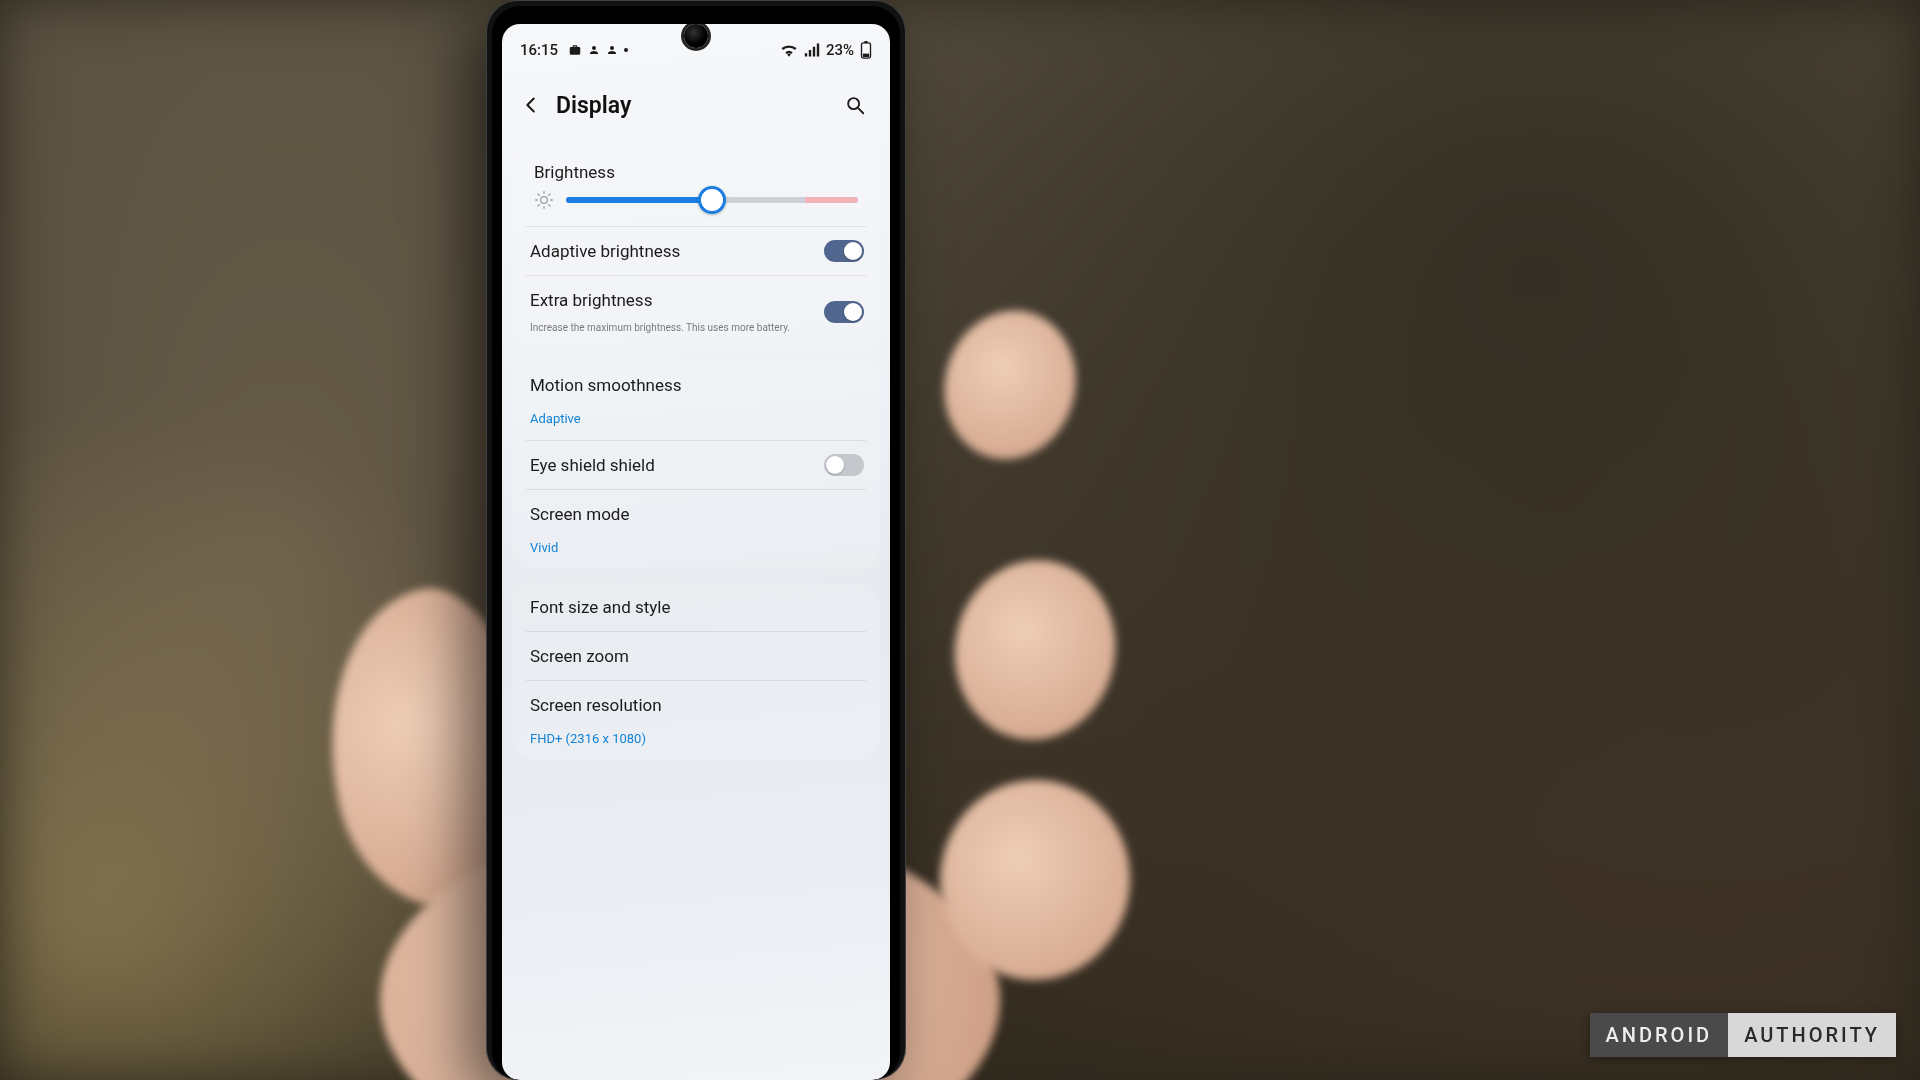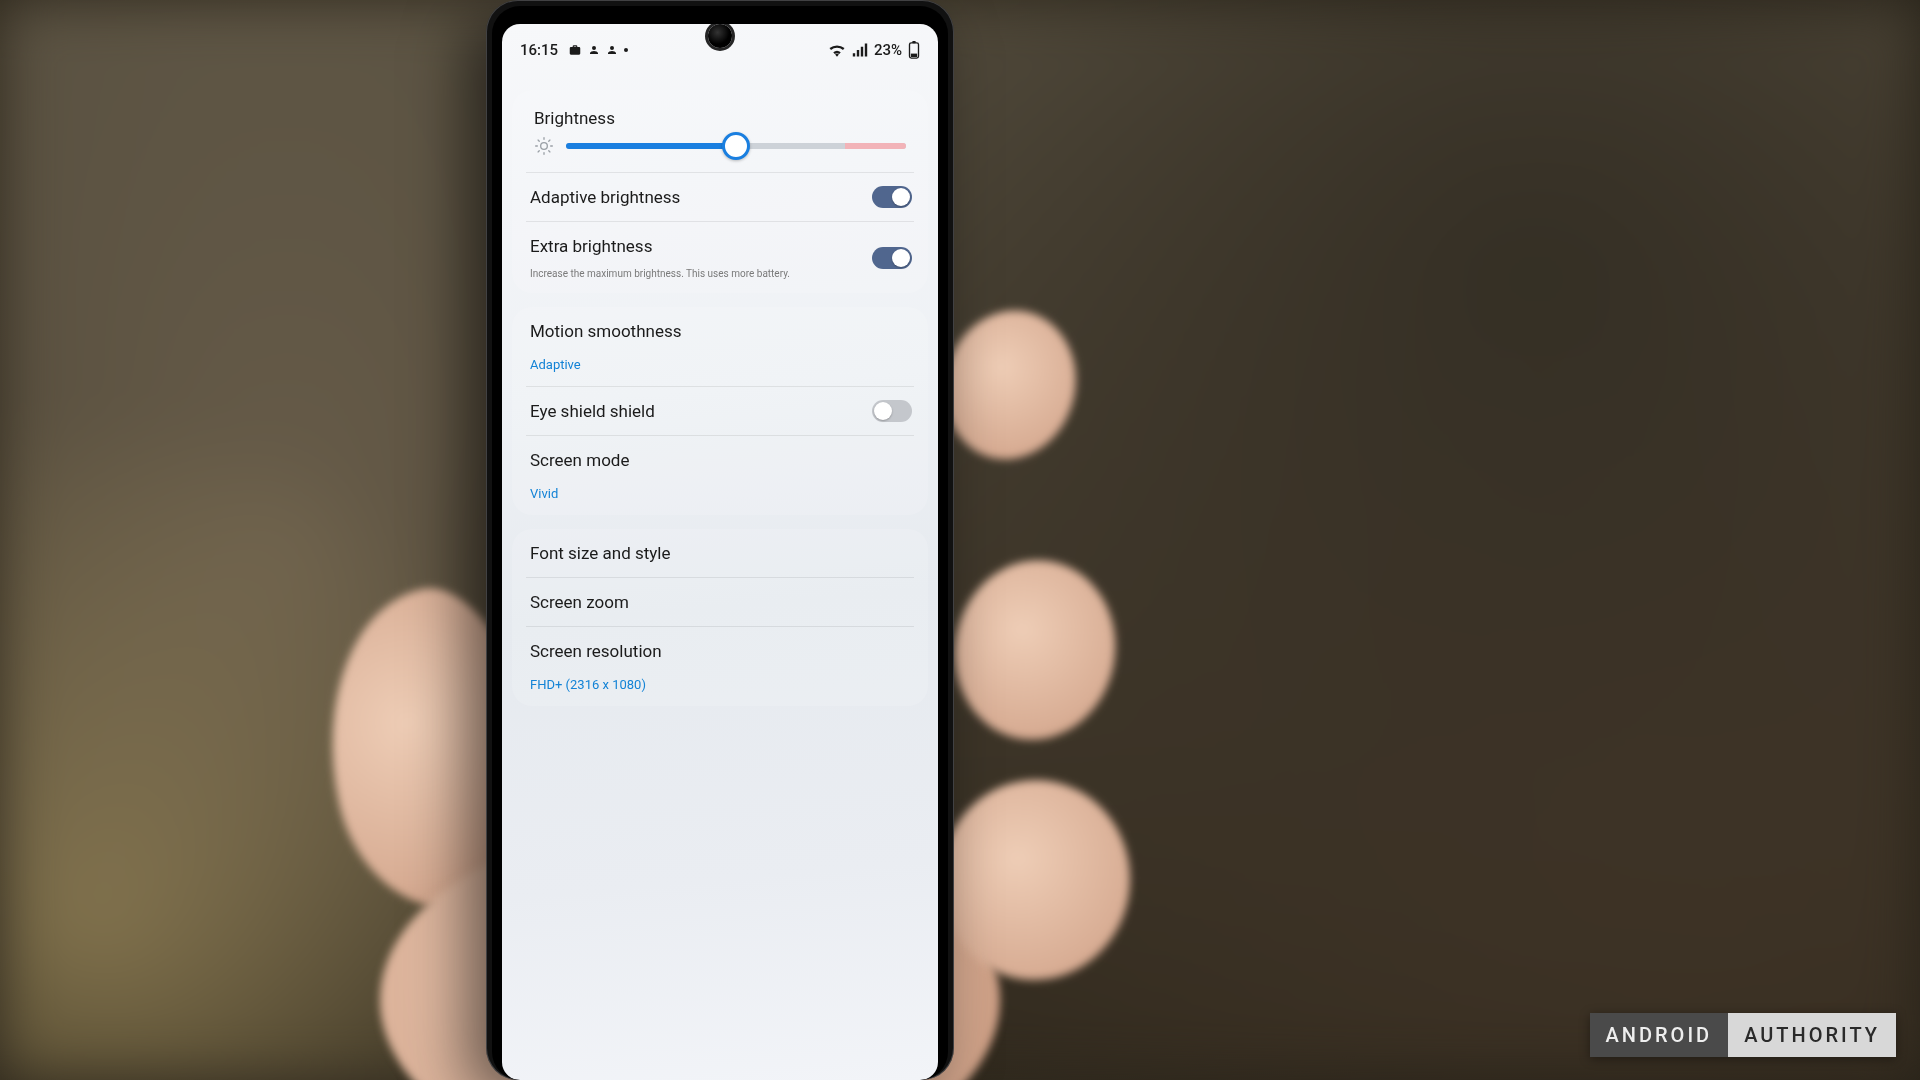--- a/index.html
+++ b/index.html
@@ -43,21 +43,21 @@
   .palm  { left: 380px; top: 820px; width: 620px; height: 360px; border-radius: 50%; }
   .f1 { left: 945px; top: 310px; width: 130px; height: 150px; border-radius: 50%; transform: rotate(15deg);}
   .f2 { left: 955px; top: 560px; width: 160px; height: 180px; border-radius: 50%; transform: rotate(10deg);}
   .f3 { left: 940px; top: 780px; width: 190px; height: 200px; border-radius: 50%; transform: rotate(5deg);}
 
   
   .phone {
     position: absolute;
     left: 486px;
     top: 0px;
-    width: 468px;
+    width: 420px;
     height: 1080px;
     background: #111;
     border-radius: 32px;
     box-shadow: -20px 20px 60px rgba(0,0,0,0.55), 0 0 0 1px rgba(180,180,185,0.3) inset;
     overflow: hidden;
   }
   .bezel {
     position: absolute;
     left: 6px; right: 6px; top: 6px; bottom: 0;
     background: #000;
@@ -315,20 +315,38 @@
             <span class="icon">
               <svg width="12" height="18" viewBox="0 0 12 20">
                   <rect x="1" y="2" width="10" height="17" rx="2" fill="none" stroke="#1b1b1b" stroke-width="1.5"></rect>
                   <rect x="4" y="0" width="4" height="2.5" rx="1" fill="#1b1b1b"></rect>
                   <rect x="2.5" y="14" width="7" height="3.8" fill="#1b1b1b"></rect>
                 </svg>
             </span>
           </div>
         </div>
 
+        <div class="header">
+          <div class="back">
+            <span class="icon">
+              <svg width="22" height="22" viewBox="0 0 24 24">
+                  <path fill="none" stroke="#1b1b1b" stroke-width="2.2" stroke-linecap="round" stroke-linejoin="round" d="M15 5l-7 7 7 7"></path>
+                </svg>
+            </span>
+          </div>
+          <div class="title">Display</div>
+          <div class="search-btn">
+            <span class="icon">
+              <svg width="22" height="22" viewBox="0 0 24 24">
+                  <circle cx="10.5" cy="10.5" r="6" fill="none" stroke="#1b1b1b" stroke-width="2"></circle>
+                  <line x1="15.5" y1="15.5" x2="21" y2="21" stroke="#1b1b1b" stroke-width="2" stroke-linecap="round"></line>
+                </svg>
+            </span>
+          </div>
+        </div>
 
         <div class="content">
 
           <div class="card">
             <div class="section-label">Brightness</div>
             <div class="slider-row">
               <span class="sun-icon icon">
                 <svg width="20" height="20" viewBox="0 0 24 24">
                     <circle cx="12" cy="12" r="4" fill="none" stroke="#9aa0a6" stroke-width="1.6"></circle>
                     <g stroke="#9aa0a6" stroke-width="1.6" stroke-linecap="round">

